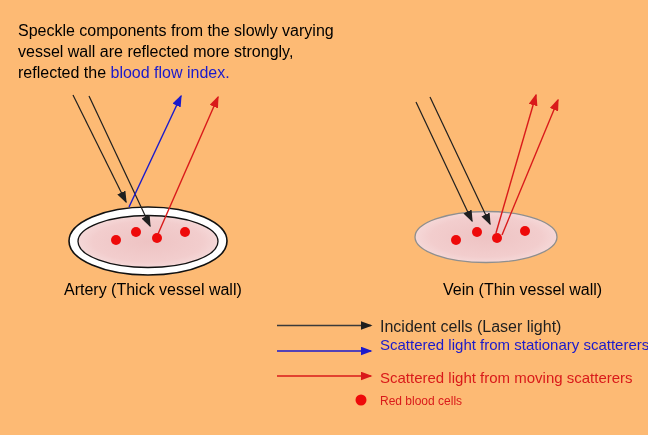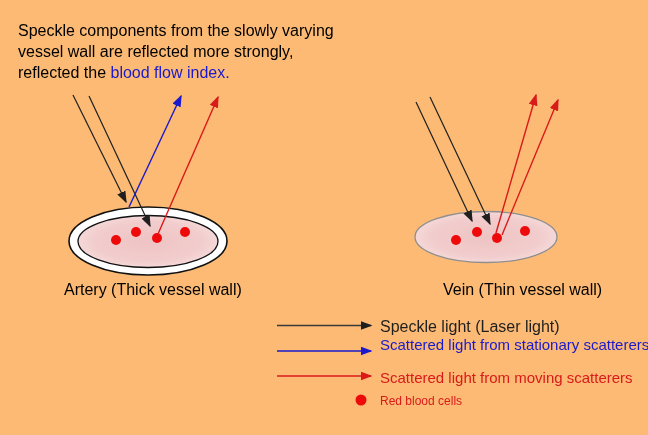--- a/index.html
+++ b/index.html
@@ -82,18 +82,18 @@
   <div class="caption caption-left">
     <div class="cap-line">Speckle components from the slowly varying</div>
     <div class="cap-line">vessel wall are reflected more strongly,</div>
     <div class="cap-line"><span>reflected the </span><span class="hl-blue">blood flow index.</span></div>
   </div>
 
 
   <div class="vessel-label artery">Artery (Thick vessel wall)</div>
   <div class="vessel-label vein">Vein (Thin vessel wall)</div>
 
-  <div class="legend-label row1">Speckle light (Laser light)</div>
+  <div class="legend-label row1">Incident cells (Laser light)</div>
   <div class="legend-label row2">Scattered light from stationary scatterers</div>
   <div class="legend-label row3">Scattered light from moving scatterers</div>
   <div class="legend-label row4">Red blood cells</div>
 
 </div>
 
 </body></html>

